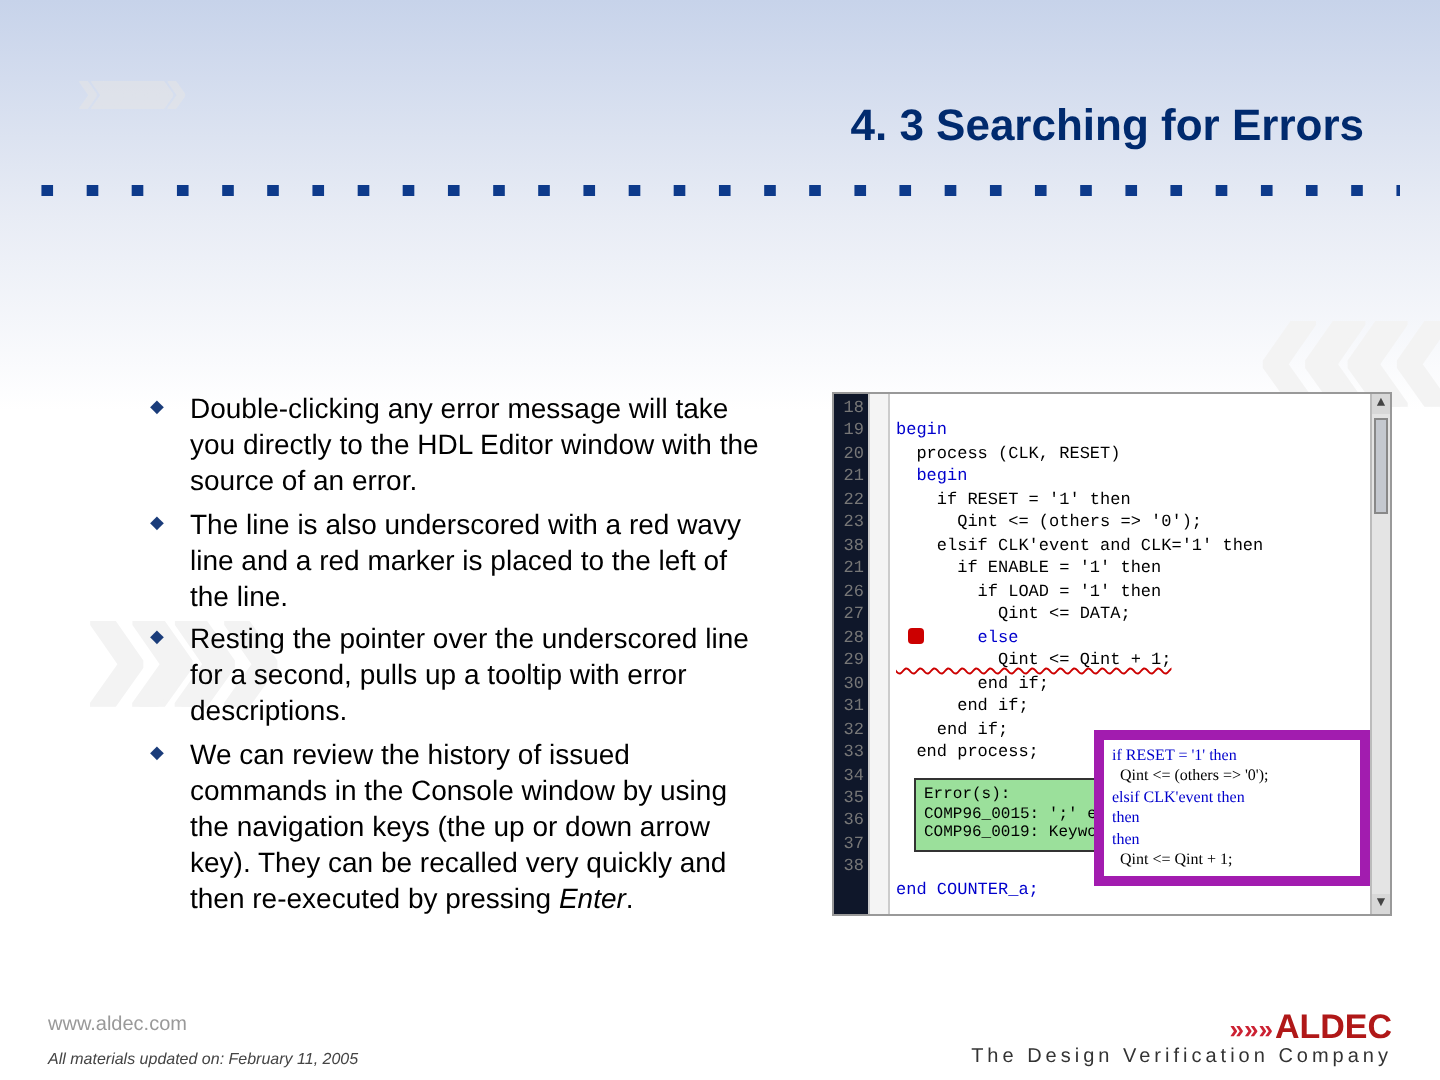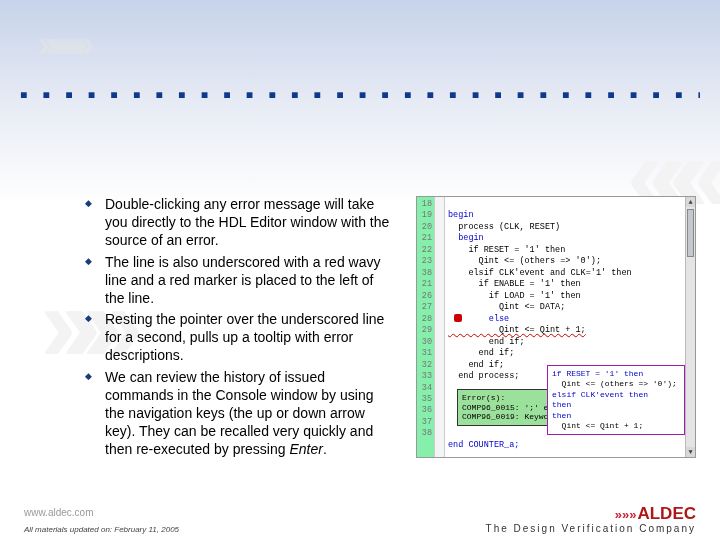--- a/index.html
+++ b/index.html
@@ -54,21 +54,21 @@
     left: 38px;
     right: 38px;
     font-size: 19px;
     color: #000;
     line-height: 1.25;
   }
   .intro b { font-weight: bold; }
   .bullets {
     position: absolute;
     top: 196px;
-    left: 85px;
+    left: 75px;
     width: 310px;
     font-size: 14px;
     color: #000;
     line-height: 1.28;
   }
   .bullets ul { margin: 0; padding: 0; list-style: none; }
   .bullets li { position: relative; padding-left: 20px; margin-bottom: 4px; }
   .bullets li::before {
     content: "◆";
     position: absolute;
@@ -88,21 +88,21 @@
     background: #fff;
     font-family: "Courier New", monospace;
     font-size: 8.5px;
     line-height: 1.35;
     overflow: hidden;
   }
   .code-shot .ln-col {
     position: absolute;
     left: 0; top: 0; bottom: 0;
     width: 18px;
-    background: #86efac;
+    background: #0f172a;
     border-right: 1px solid #ccc;
     text-align: right;
     color: #777;
     padding: 2px 2px 0 0;
   }
   .code-shot .marker-col {
     position: absolute;
     left: 18px; top: 0; bottom: 0;
     width: 10px;
     background: #f4f4f4;
@@ -128,22 +128,22 @@
     background: #9be09b;
     border: 1px solid #333;
     font-size: 8px;
     padding: 3px 4px;
     line-height: 1.2;
     white-space: pre;
   }
   .popup-code {
     position: absolute;
     background: #fff;
-    border: 1px solid #a21caf;
-    font-family: Liberation Mono, monospace;
+    border: 5px solid #a21caf;
+    font-family: Liberation Serif, serif;
     font-size: 8px;
     padding: 3px 4px;
     white-space: pre;
     line-height: 1.3;
   }
   .footer {
     position: absolute;
     left: 0; right: 0; bottom: 0;
     height: 38px;
   }
@@ -219,20 +219,21 @@
 
 <div class="slide">
 
   <div class="bg-watermark" style="top:260px;left:40px">»»»</div>
   <div class="bg-watermark" style="top:110px;right:30px">«««</div>
 
   <div class="chev-row">
     <span class="chev">»»»»»»»</span>
   </div>
 
+  <div class="title">4. 3 Searching for Errors</div>
 
   <div class="dots">■ ■ ■ ■ ■ ■ ■ ■ ■ ■ ■ ■ ■ ■ ■ ■ ■ ■ ■ ■ ■ ■ ■ ■ ■ ■ ■ ■ ■ ■ ■ ■ ■ ■ ■ ■ ■ ■ ■ ■ ■ ■ ■ ■ ■ ■ ■ ■ ■ ■ ■ ■ ■ ■ ■ ■ ■</div>
 
 
   <div class="bullets">
     <ul>
       <li><span>Double-clicking any error message will take you directly to the HDL Editor window with the source of an error.</span></li>
       <li><span>The line is also underscored with a red wavy line and a red marker is placed to the left of the line.</span></li>
       <li><span>Resting the pointer over the underscored line for a second, pulls up a tooltip with error descriptions.</span></li>
       <li><span>We can review the history of issued commands in the Console window by using the navigation keys (the up or down arrow key). They can be recalled very quickly and then re-executed by pressing </span><em>Enter</em><span>.</span></li>

